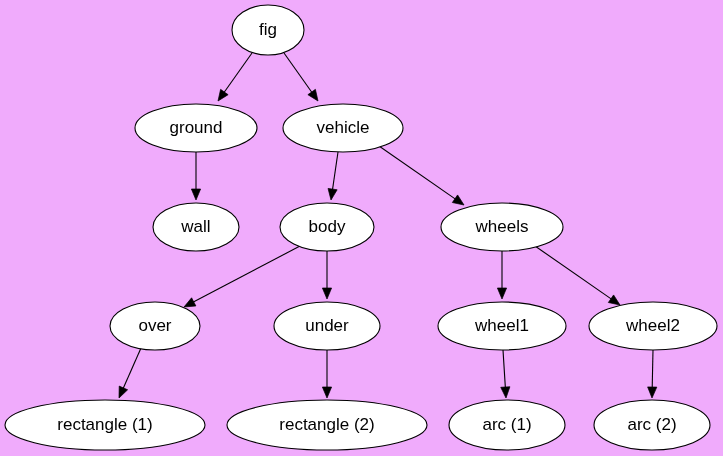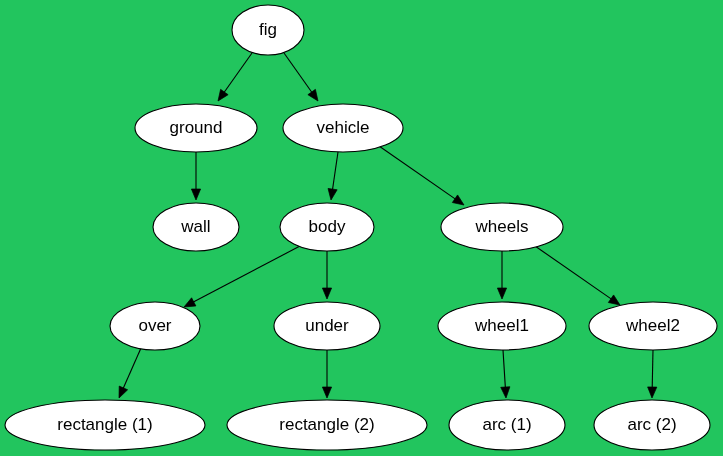--- a/index.html
+++ b/index.html
@@ -4,21 +4,21 @@
 <style>
   html, body {
     margin: 0;
     padding: 0;
     background: #ffffff;
   }
   #canvas {
     position: relative;
     width: 723px;
     height: 456px;
-    background: #22c55e;
+    background: #f0abfc;
     overflow: hidden;
     font-family: "Liberation Sans", sans-serif;
   }
   svg#graph {
     position: absolute;
     left: 0;
     top: 0;
     width: 723px;
     height: 456px;
     display: block;

